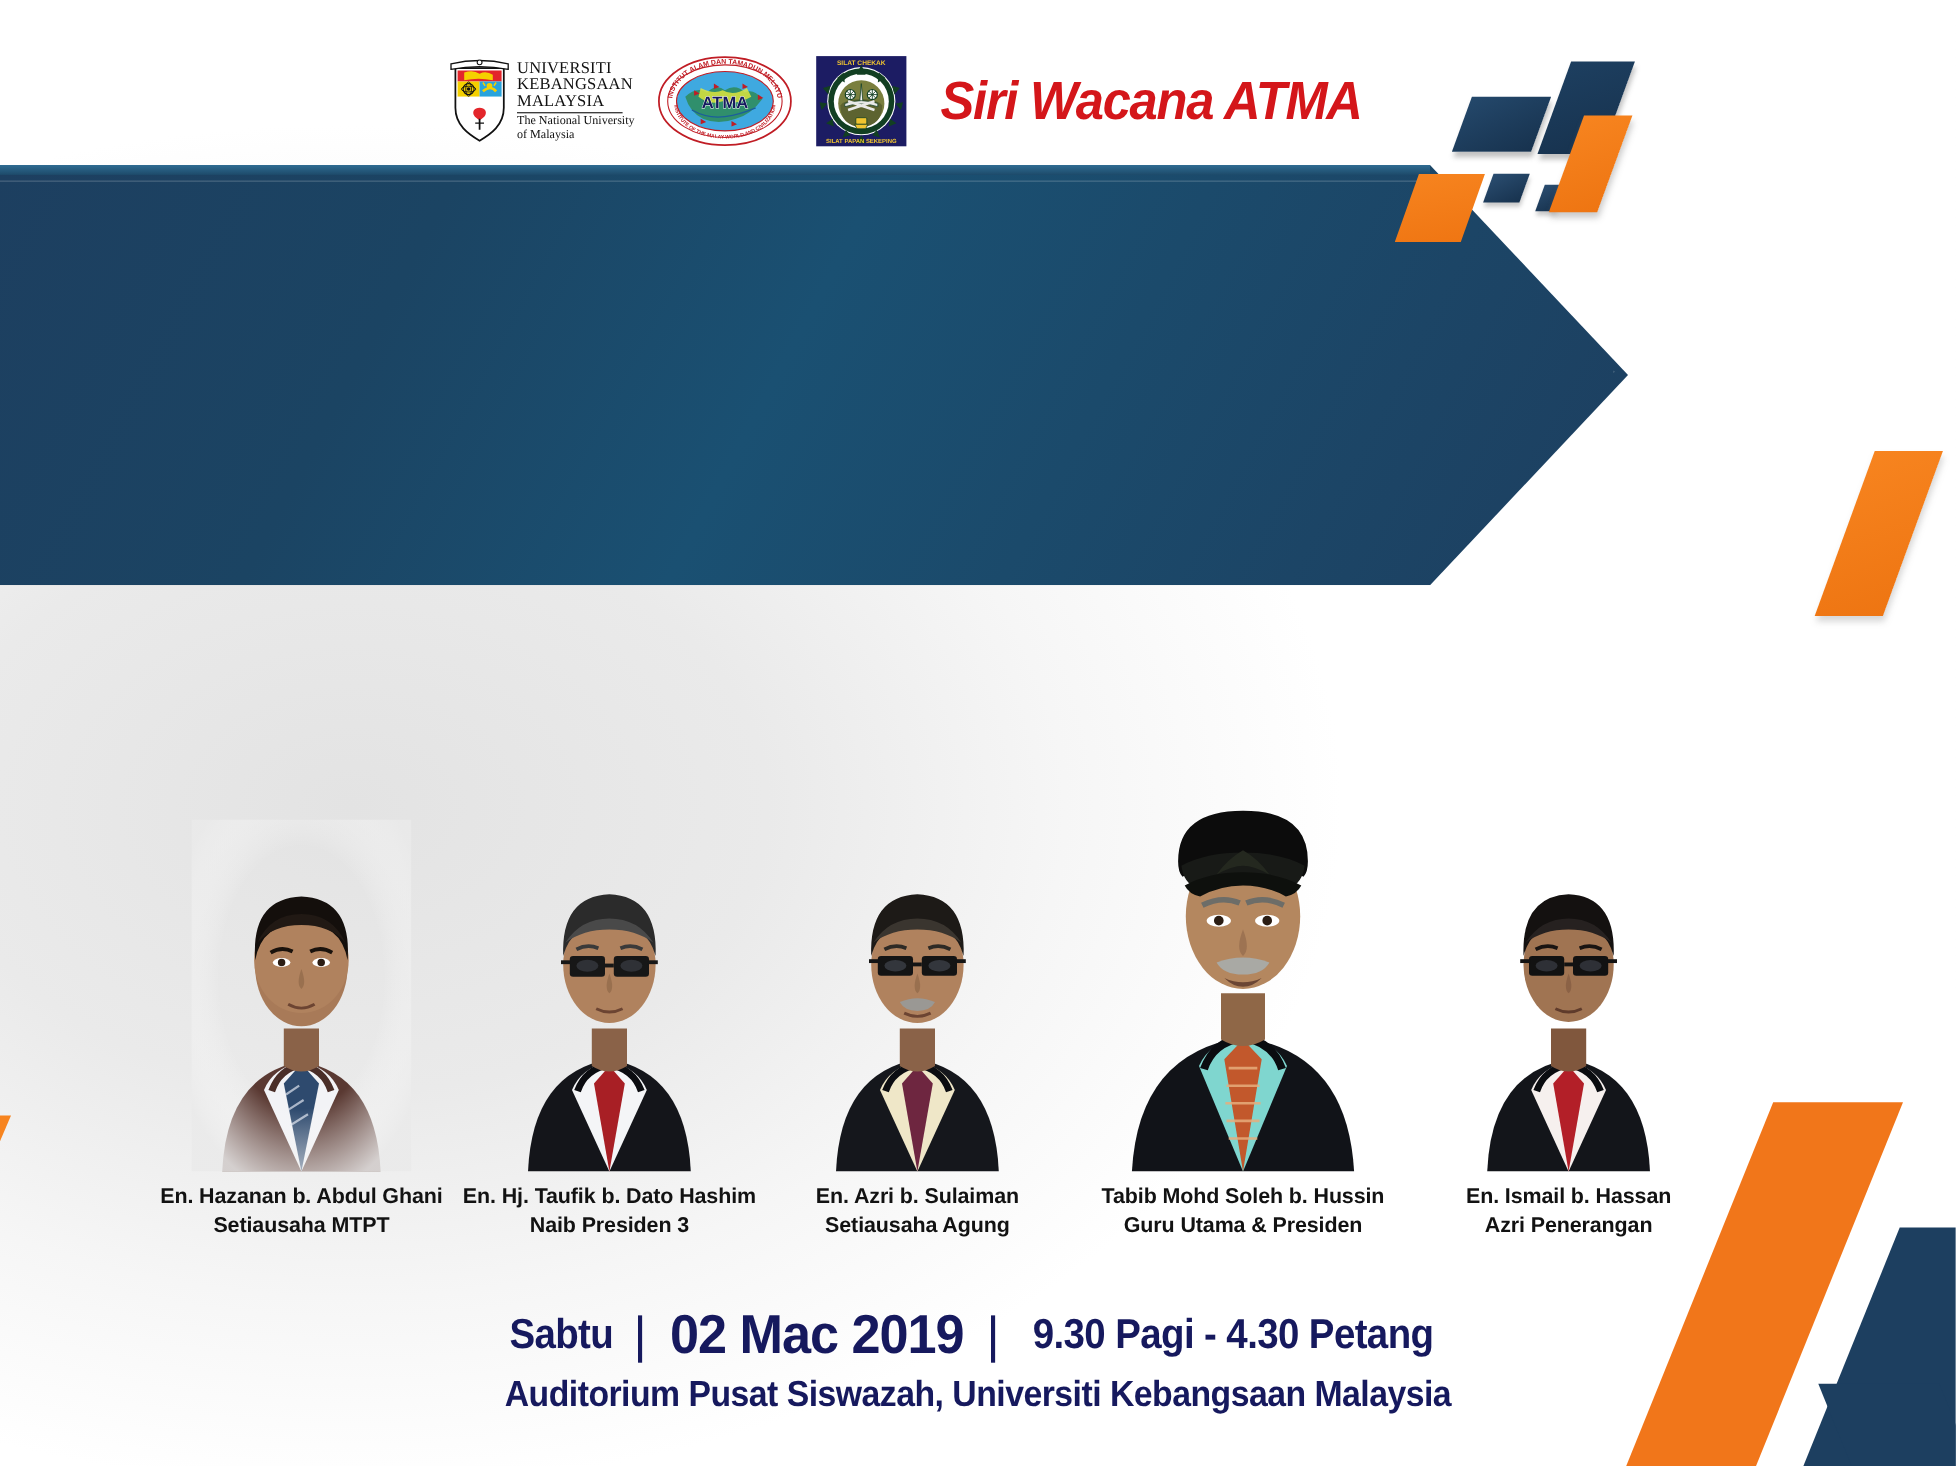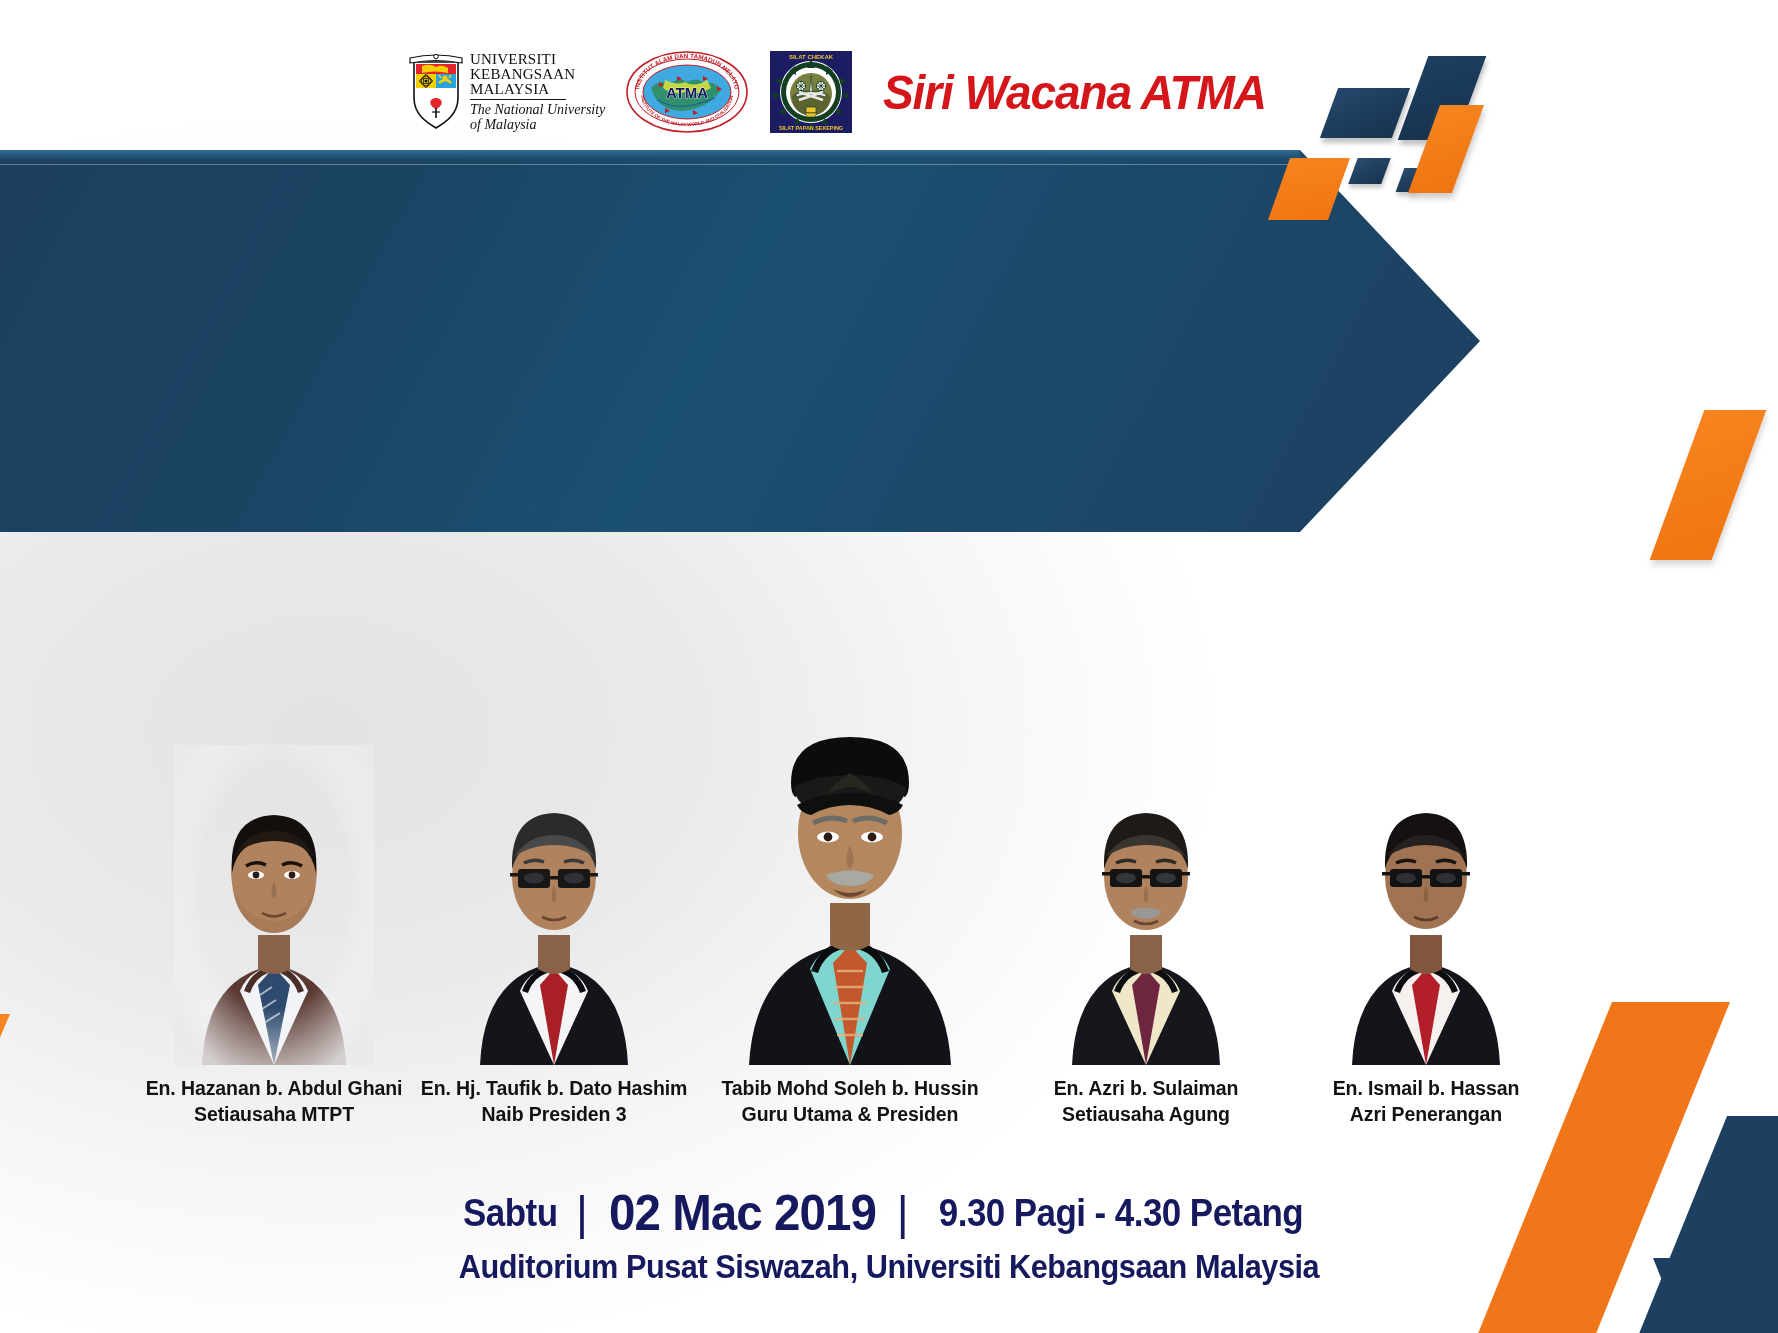--- a/index.html
+++ b/index.html
@@ -64,22 +64,22 @@
   #logo-row { position:absolute; left:408px; top:14px;
               display:flex; align-items:center; gap:20px; }
   .logo-ukm { display:flex; align-items:center; gap:6px; }
   .ukm-shield { width:56px; height:76px; flex:0 0 auto; }
   .ukm-words { display:flex; flex-direction:column; line-height:1; }
   .ukm-words .w {
     font-family:"Liberation Serif", serif; font-size:15px; color:#111;
     letter-spacing:.2px; white-space:nowrap;
   }
   .ukm-rule { border-top:1px solid #111; margin:2px 0 2px; width:96px; }
-  .ukm-sub { font-family:"Liberation Serif", serif; font-style:italic;
-             font-size:14px; color:#111; line-height:1.08; }
+  .ukm-sub { font-family:"Liberation Serif", serif; 
+             font-size:11px; color:#111; line-height:1.08; }
   .logo-atma { width:124px; height:84px; flex:0 0 auto; }
   .logo-chekak { width:84px; height:84px; flex:0 0 auto; }
   #siri-wacana {
     font-family:"Liberation Sans", sans-serif;
     font-weight:bold; font-style:italic;
     font-size:49px; color:#d4161a;
     letter-spacing:-1.2px; margin-left:10px;
     transform:scaleX(.94); transform-origin:left center;
     white-space:nowrap;
   }
@@ -386,56 +386,20 @@
           <ellipse cx="80" cy="133" rx="10" ry="5.5" fill="#2f3136"></ellipse>
           <ellipse cx="120" cy="133" rx="10" ry="5.5" fill="#2f3136"></ellipse>
           <path d="M100 140 q-5 14 0 18 q5 -4 0 -18" fill="#99704f"></path>
           <path d="M88 172 q12 6 24 0" stroke="#6c4432" stroke-width="2.6" fill="none"></path>
         </svg>
       </div>
       <div class="speaker-name">En. Hj. Taufik b. Dato Hashim</div>
       <div class="speaker-role">Naib Presiden 3</div>
     </div>
 
-    <div class="speaker center">
-      <div class="portrait">
-        <svg width="250" height="400" viewBox="0 0 250 400">
-          <path d="M24 400 q6 -108 101 -122 q95 14 101 122 z" fill="#111318"></path>
-          <path d="M125 276 q-30 6 -40 28 l40 96 l40 -96 q-10 -22 -40 -28 z" fill="#7fd6cf"></path>
-          <path d="M125 280 l-17 18 l17 102 l17 -102 z" fill="#c2582c"></path>
-          <g stroke="#e7ad7d" stroke-width="2.4" opacity=".85">
-            <path d="M112 306 l26 0 M110 322 l30 0 M109 338 l32 0 M110 354 l30 0 M112 370 l26 0"></path>
-          </g>
-          <path d="M86 306 q10 -28 39 -32 l0 8 q-25 4 -32 26 z" fill="#0a0c10"></path>
-          <path d="M164 306 q-10 -28 -39 -32 l0 8 q25 4 32 26 z" fill="#0a0c10"></path>
-          <path d="M105 238 h40 v42 q-20 12 -40 0 z" fill="#8f6747"></path>
-          <ellipse cx="125" cy="168" rx="52" ry="66" fill="#b4875f"></ellipse>
-
-          <path d="M66 118 q0 -46 59 -46 q59 0 59 46 q0 10 -4 14 q-22 -12 -55 -12 q-33 0 -55 12 q-4 -4 -4 -14 z" fill="#0c0c0c"></path>
-          <path d="M69 122 q22 -12 56 -12 q34 0 56 12 q-2 16 -14 20 q-20 -12 -42 -12 q-22 0 -42 12 q-12 -4 -14 -20 z" fill="#181a17"></path>
-          <path d="M125 108 q-14 8 -24 22 q14 -8 24 -8 q10 0 24 8 q-10 -14 -24 -22 z" fill="#24281f"></path>
-          <path d="M72 140 q22 -12 53 -12 q31 0 53 12 q-4 8 -14 10 q-18 -10 -39 -10 q-21 0 -39 10 q-10 -2 -14 -10 z" fill="#0e100d"></path>
-
-          <path d="M88 158 q18 -9 34 -2 M128 156 q16 -7 34 2" stroke="#6d6d68" stroke-width="5" fill="none"></path>
-
-          <ellipse cx="103" cy="172" rx="11" ry="5.4" fill="#fff"></ellipse>
-          <ellipse cx="147" cy="172" rx="11" ry="5.4" fill="#fff"></ellipse>
-          <circle cx="103" cy="172" r="4.4" fill="#2b1d14"></circle>
-          <circle cx="147" cy="172" r="4.4" fill="#2b1d14"></circle>
-
-          <path d="M125 180 q-7 18 0 24 q7 -6 0 -24" fill="#9d7352"></path>
-
-          <path d="M101 210 q24 -9 48 0 q-6 11 -24 11 q-18 0 -24 -11 z" fill="#a9a9a4"></path>
-          <path d="M108 224 q17 8 34 0 q-8 8 -17 8 q-9 0 -17 -8 z" fill="#6b4634"></path>
-        </svg>
-      </div>
-      <div class="speaker-name">Tabib Mohd Soleh b. Hussin</div>
-      <div class="speaker-role">Guru Utama &amp; Presiden</div>
-    </div>
-
     <div class="speaker">
       <div class="portrait">
         <svg width="200" height="320" viewBox="0 0 200 320">
           <path d="M26 320 q4 -90 74 -102 q70 12 74 102 z" fill="#15171c"></path>
           <path d="M100 220 q-26 6 -34 26 l34 74 l34 -74 q-8 -20 -34 -26 z" fill="#efe7c8"></path>
           <path d="M100 224 l-14 16 l14 80 l14 -80 z" fill="#6e2640"></path>
           <path d="M68 246 q8 -22 32 -26 l0 6 q-20 4 -26 22 z" fill="#0b0d11"></path>
           <path d="M132 246 q-8 -22 -32 -26 l0 6 q20 4 26 22 z" fill="#0b0d11"></path>
           <path d="M84 190 h32 v34 q-16 10 -32 0 z" fill="#8a6248"></path>
           <ellipse cx="100" cy="132" rx="42" ry="53" fill="#b0825e"></ellipse>
@@ -453,20 +417,56 @@
           <ellipse cx="120" cy="133" rx="10" ry="5.2" fill="#33363c"></ellipse>
           <path d="M100 140 q-5 14 0 18 q5 -4 0 -18" fill="#99704f"></path>
           <path d="M84 166 q16 -7 32 0 q-4 8 -16 8 q-12 0 -16 -8 z" fill="#9a9894"></path>
           <path d="M88 176 q12 6 24 0" stroke="#6c4432" stroke-width="2.6" fill="none"></path>
         </svg>
       </div>
       <div class="speaker-name">En. Azri b. Sulaiman</div>
       <div class="speaker-role">Setiausaha Agung</div>
     </div>
 
+    <div class="speaker center">
+      <div class="portrait">
+        <svg width="250" height="400" viewBox="0 0 250 400">
+          <path d="M24 400 q6 -108 101 -122 q95 14 101 122 z" fill="#111318"></path>
+          <path d="M125 276 q-30 6 -40 28 l40 96 l40 -96 q-10 -22 -40 -28 z" fill="#7fd6cf"></path>
+          <path d="M125 280 l-17 18 l17 102 l17 -102 z" fill="#c2582c"></path>
+          <g stroke="#e7ad7d" stroke-width="2.4" opacity=".85">
+            <path d="M112 306 l26 0 M110 322 l30 0 M109 338 l32 0 M110 354 l30 0 M112 370 l26 0"></path>
+          </g>
+          <path d="M86 306 q10 -28 39 -32 l0 8 q-25 4 -32 26 z" fill="#0a0c10"></path>
+          <path d="M164 306 q-10 -28 -39 -32 l0 8 q25 4 32 26 z" fill="#0a0c10"></path>
+          <path d="M105 238 h40 v42 q-20 12 -40 0 z" fill="#8f6747"></path>
+          <ellipse cx="125" cy="168" rx="52" ry="66" fill="#b4875f"></ellipse>
+
+          <path d="M66 118 q0 -46 59 -46 q59 0 59 46 q0 10 -4 14 q-22 -12 -55 -12 q-33 0 -55 12 q-4 -4 -4 -14 z" fill="#0c0c0c"></path>
+          <path d="M69 122 q22 -12 56 -12 q34 0 56 12 q-2 16 -14 20 q-20 -12 -42 -12 q-22 0 -42 12 q-12 -4 -14 -20 z" fill="#181a17"></path>
+          <path d="M125 108 q-14 8 -24 22 q14 -8 24 -8 q10 0 24 8 q-10 -14 -24 -22 z" fill="#24281f"></path>
+          <path d="M72 140 q22 -12 53 -12 q31 0 53 12 q-4 8 -14 10 q-18 -10 -39 -10 q-21 0 -39 10 q-10 -2 -14 -10 z" fill="#0e100d"></path>
+
+          <path d="M88 158 q18 -9 34 -2 M128 156 q16 -7 34 2" stroke="#6d6d68" stroke-width="5" fill="none"></path>
+
+          <ellipse cx="103" cy="172" rx="11" ry="5.4" fill="#fff"></ellipse>
+          <ellipse cx="147" cy="172" rx="11" ry="5.4" fill="#fff"></ellipse>
+          <circle cx="103" cy="172" r="4.4" fill="#2b1d14"></circle>
+          <circle cx="147" cy="172" r="4.4" fill="#2b1d14"></circle>
+
+          <path d="M125 180 q-7 18 0 24 q7 -6 0 -24" fill="#9d7352"></path>
+
+          <path d="M101 210 q24 -9 48 0 q-6 11 -24 11 q-18 0 -24 -11 z" fill="#a9a9a4"></path>
+          <path d="M108 224 q17 8 34 0 q-8 8 -17 8 q-9 0 -17 -8 z" fill="#6b4634"></path>
+        </svg>
+      </div>
+      <div class="speaker-name">Tabib Mohd Soleh b. Hussin</div>
+      <div class="speaker-role">Guru Utama &amp; Presiden</div>
+    </div>
+
     <div class="speaker">
       <div class="portrait">
         <svg width="200" height="320" viewBox="0 0 200 320">
           <path d="M26 320 q4 -90 74 -102 q70 12 74 102 z" fill="#13151a"></path>
           <path d="M100 220 q-26 6 -34 26 l34 74 l34 -74 q-8 -20 -34 -26 z" fill="#f6f0ee"></path>
           <path d="M100 224 l-14 16 l14 80 l14 -80 z" fill="#b31f28"></path>
           <path d="M68 246 q8 -22 32 -26 l0 6 q-20 4 -26 22 z" fill="#0a0c10"></path>
           <path d="M132 246 q-8 -22 -32 -26 l0 6 q20 4 26 22 z" fill="#0a0c10"></path>
           <path d="M84 190 h32 v34 q-16 10 -32 0 z" fill="#80573d"></path>
           <ellipse cx="100" cy="132" rx="41" ry="52" fill="#a07452"></ellipse>

